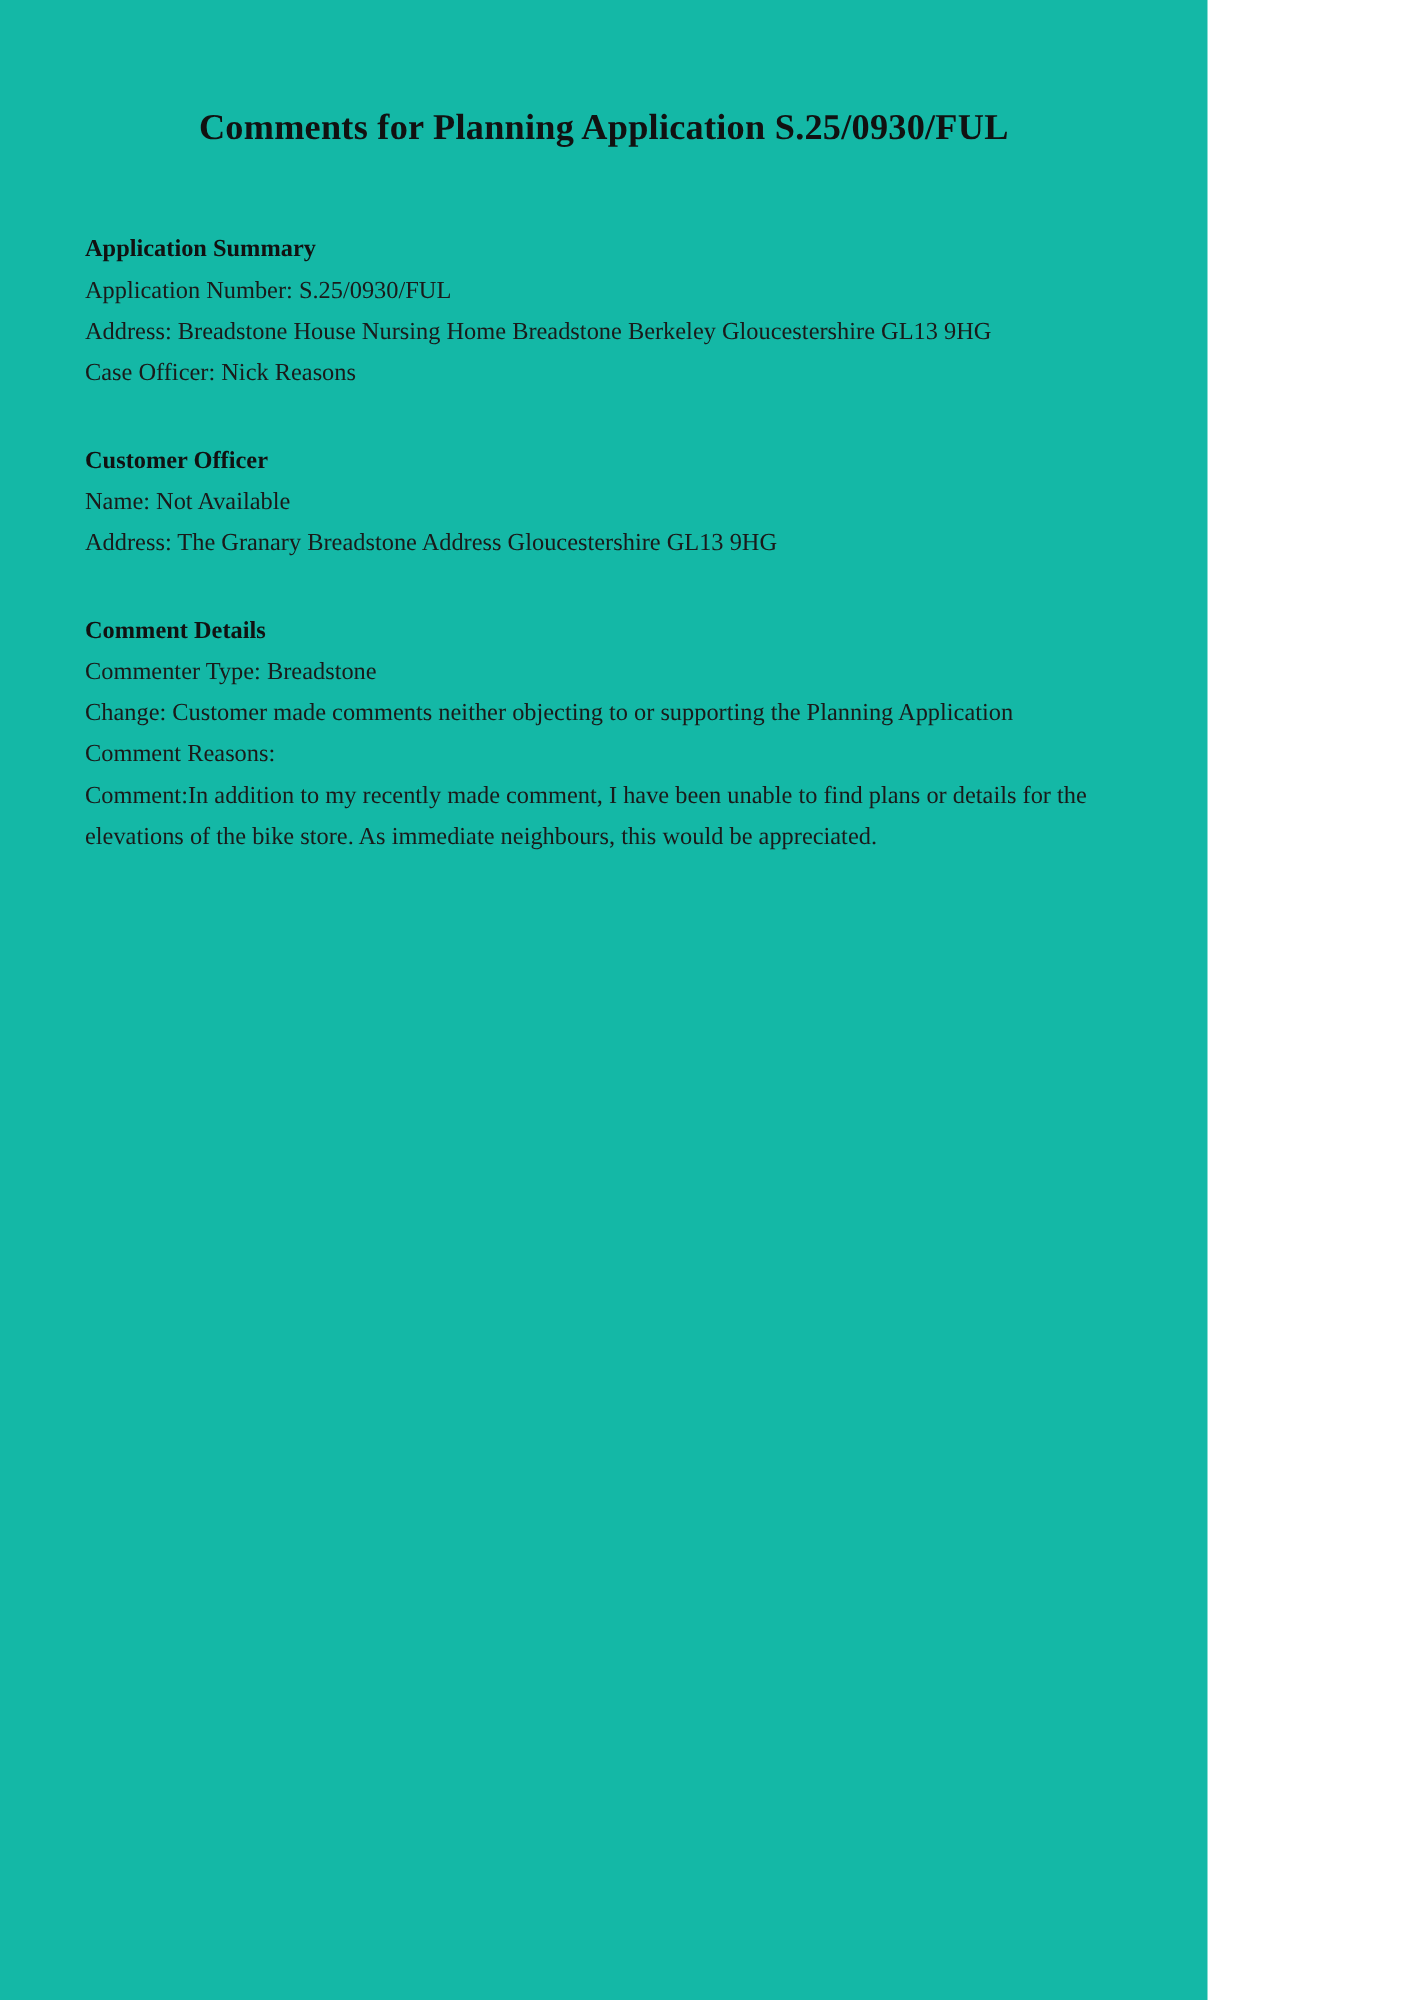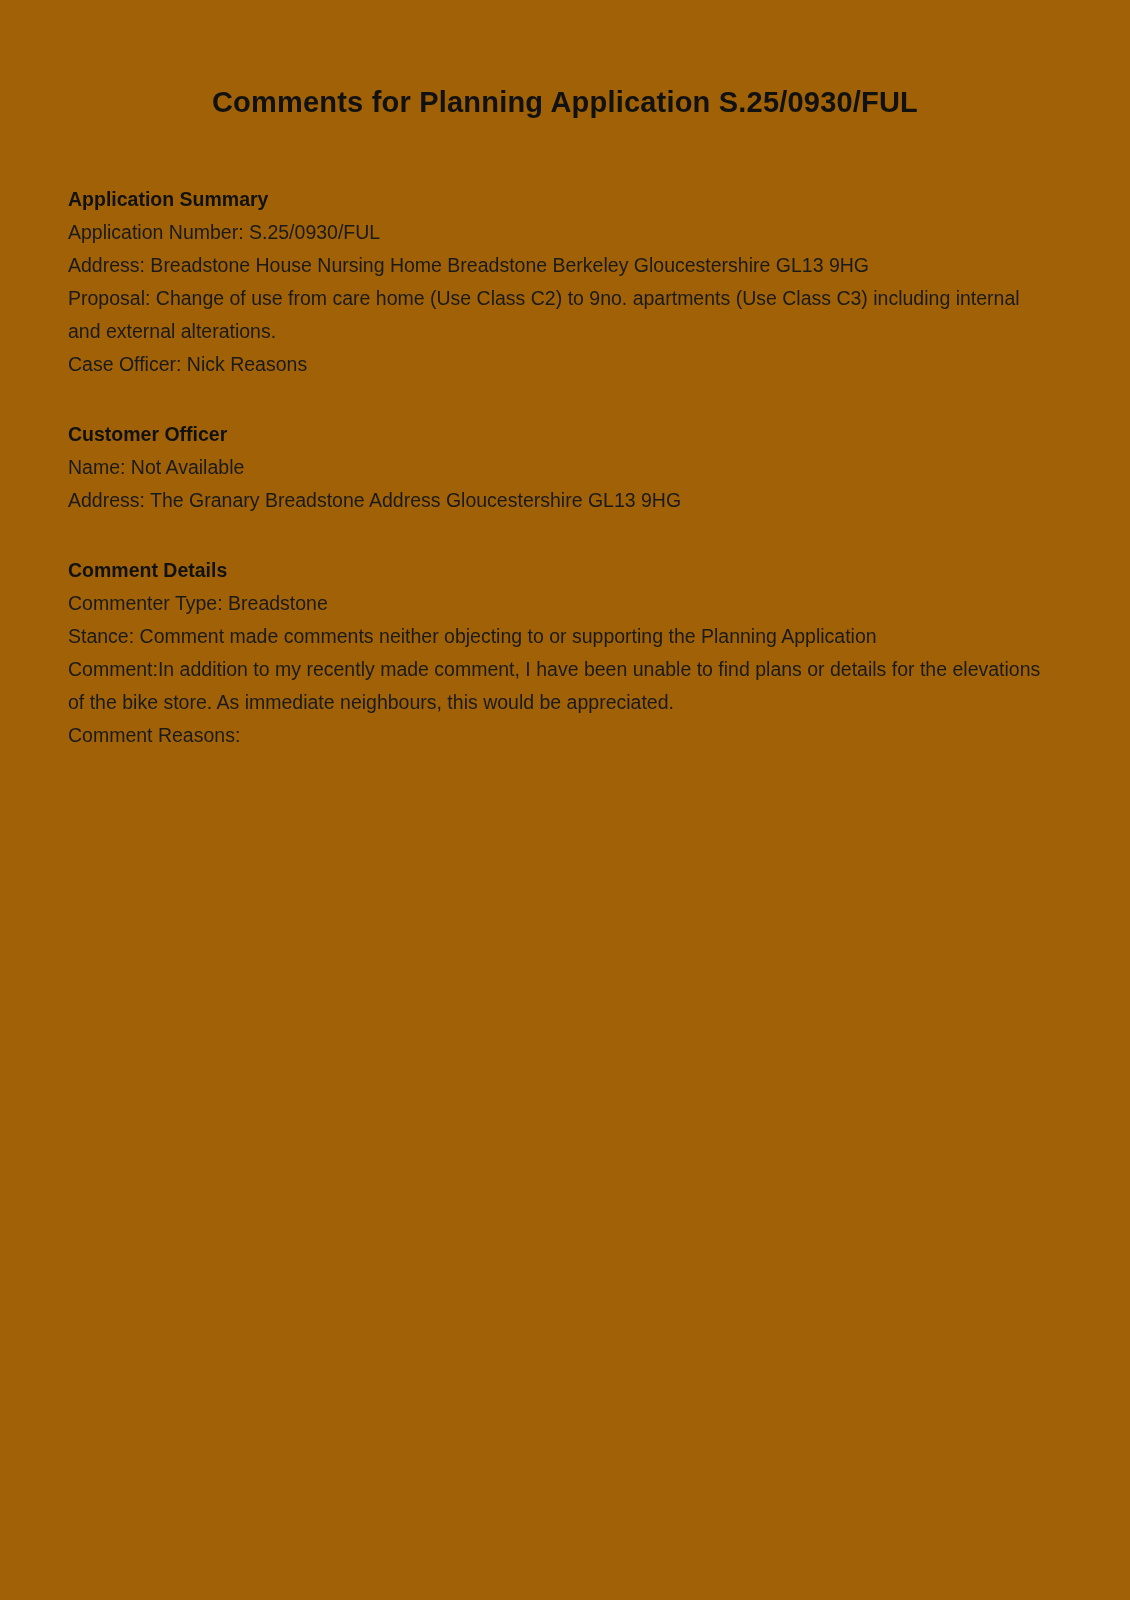--- a/index.html
+++ b/index.html
@@ -2,24 +2,24 @@
 <html><head>
 <meta charset="utf-8">
 <style>
   html, body {
     margin: 0;
     padding: 0;
     background: #ffffff;
   }
   .page {
     position: relative;
-    width: 1130px;
+    width: 966px;
     height: 1600px;
-    background: #a16207;
-    font-family: Liberation Sans, sans-serif;
+    background: #14b8a6;
+    font-family: Liberation Serif, serif;
     color: #1a1a1a;
     box-sizing: border-box;
     overflow: hidden;
   }
   .doc-title {
     margin: 0;
     padding-top: 86px;
     text-align: center;
     font-size: 29px;
     font-weight: bold;
@@ -57,32 +57,31 @@
 <div class="page">
 
   <h1 class="doc-title">Comments for Planning Application S.25/0930/FUL</h1>
 
   <div class="content">
 
     <div class="section">
       <p class="section-heading">Application Summary</p>
       <p class="line">Application Number: S.25/0930/FUL</p>
       <p class="line">Address: Breadstone House Nursing Home Breadstone Berkeley Gloucestershire GL13 9HG</p>
-      <p class="line">Proposal: Change of use from care home (Use Class C2) to 9no. apartments (Use Class C3) including internal and external alterations.</p>
       <p class="line">Case Officer: Nick Reasons</p>
     </div>
 
     <div class="section">
       <p class="section-heading">Customer Officer</p>
       <p class="line">Name: Not Available</p>
       <p class="line">Address: The Granary Breadstone Address Gloucestershire GL13 9HG</p>
     </div>
 
     <div class="section">
       <p class="section-heading">Comment Details</p>
       <p class="line">Commenter Type: Breadstone</p>
-      <p class="line">Stance: Comment made comments neither objecting to or supporting the Planning Application</p>
+      <p class="line">Change: Customer made comments neither objecting to or supporting the Planning Application</p>
+      <p class="line">Comment Reasons:</p>
       <p class="line">Comment:In addition to my recently made comment, I have been unable to find plans or details for the elevations of the bike store. As immediate neighbours, this would be appreciated.</p>
-      <p class="line">Comment Reasons:</p>
     </div>
 
   </div>
 </div>
 
 </body></html>

